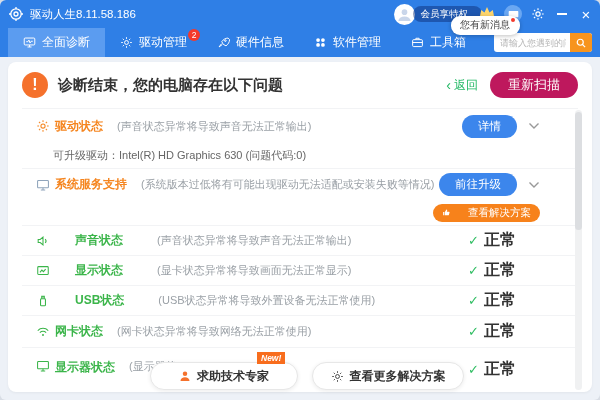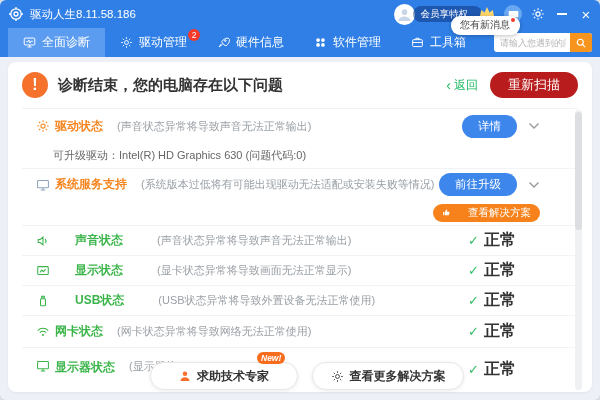--- a/index.html
+++ b/index.html
@@ -33,21 +33,21 @@
   .search-btn { width:22px; height:19px; background:#f7941e; border:none; display:flex; align-items:center; justify-content:center; cursor:pointer; }
 
   
   .card { position:absolute; left:8px; top:62px; width:584px; height:330px; background:#fff; border-radius:8px; box-shadow:0 1px 3px rgba(0,0,0,.05); }
   .card-header { height:46px; display:flex; align-items:center; padding:0 14px; }
   .warn-circle { width:26px; height:26px; border-radius:50%; background:#f5712c; color:#fff; font-size:16px; font-weight:bold; display:flex; align-items:center; justify-content:center; margin-right:10px; }
   .page-title { font-size:15px; font-weight:bold; color:#333; }
   .hdr-right { margin-left:auto; display:flex; align-items:center; gap:12px; }
   .back-link { color:#22b864; font-size:12px; cursor:pointer; display:flex; align-items:center; gap:3px; }
   .back-link .chv { font-size:14px; line-height:1; }
-  .rescan-btn { width:88px; height:26px; border:none; border-radius:13px; background:#b91c1c; color:#fff; font-size:13px; cursor:pointer; font-family:inherit; }
+  .rescan-btn { width:88px; height:26px; border:none; border-radius:13px; background:#be185d; color:#fff; font-size:13px; cursor:pointer; font-family:inherit; }
 
   .divider { height:1px; background:#f2f3f5; margin:0 14px; }
   .row { display:flex; align-items:center; padding:0 28px; }
   .r-main34 { height:34px; } .r-main31 { height:31px; } .r-main29 { height:29px;gap:20px; } .r-last { height:44px; align-items:flex-start; padding-top:11px; }
   .subrow { height:25px; display:flex; align-items:center; padding:0 16px 0 45px; font-size:11px; color:#666; }
   .ric { display:flex; align-items:center; margin-right:5px; }
   .ric.orange { color:#f5851f; } .ric.gray { color:#8fa4bb; } .ric.green { color:#3bb54a; }
   .rname { font-size:12px; font-weight:bold; white-space:nowrap; }
   .rname.orange { color:#f5851f; } .rname.green { color:#3bb54a; }
   .rdesc { font-size:11px; color:#9aa0a6; margin-left:14px; white-space:nowrap; }
@@ -60,21 +60,21 @@
   .sub-action { margin-left:auto; margin-right:36px; border:none; border-radius:9px; background:#f7821b; color:#fff; font-size:10.5px; height:18px; padding:0 9px; display:flex; align-items:center; gap:17px; cursor:pointer; font-family:inherit; }
 
   
   .scrollbar { position:absolute; left:575px; top:110px; width:7px; height:280px; background:#f0f1f2; border-radius:4px; }
   .scroll-thumb { position:absolute; left:0; top:2px; width:7px; height:118px; background:#dcdee1; border-radius:4px; }
 
   
   .fpill { position:absolute; top:362px; height:28px; background:#fff; border:1px solid #e7e7e7; border-radius:15px; box-shadow:0 1px 4px rgba(0,0,0,.08); display:flex; align-items:center; justify-content:center; gap:6px; font-size:12px; font-weight:bold; color:#333; cursor:pointer; z-index:20; font-family:Liberation Mono, monospace; }
   .fpill1 { left:150px; width:148px; }
   .fpill2 { left:312px; width:152px; }
-  .new-badge { position:absolute; left:257px; top:352px; z-index:21; background:#f86d1d; color:#fff; font-size:8.5px; font-style:italic; font-weight:bold; border-radius:6px; padding:1px 4px; }
+  .new-badge { position:absolute; left:257px; top:352px; z-index:21; background:#f86d1d; color:#fff; font-size:8.5px; font-style:italic; font-weight:bold; border-radius:0; padding:1px 4px; }
   svg { display:block; }
 </style>
 </head>
 <body>
 
 <div class="window">
 
   <div class="titlebar">
     <span class="logo">
       <svg width="16" height="16" viewBox="0 0 16 16" fill="none" stroke="#fff" stroke-width="1.3">

